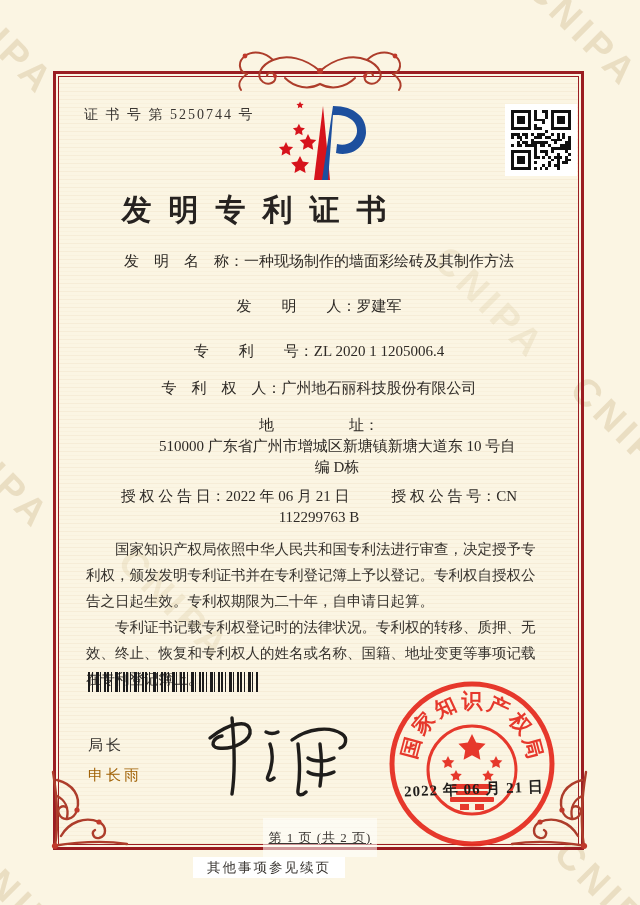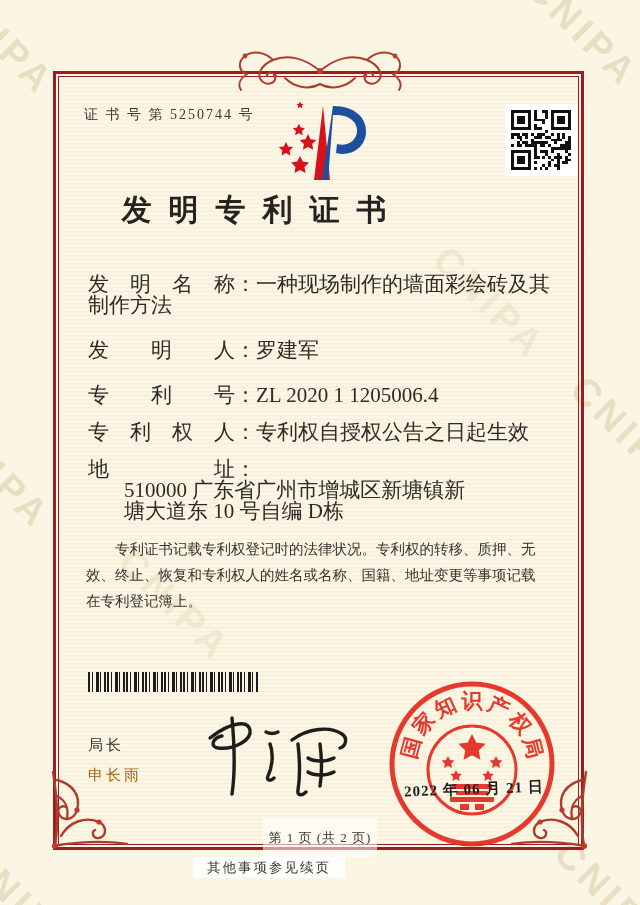--- a/index.html
+++ b/index.html
@@ -47,21 +47,21 @@
   .qr-box{
     position:absolute;left:505px;top:104px;width:72px;height:72px;
     background:#fff;z-index:5;display:flex;align-items:center;justify-content:center;
   }
   .doc-title{
     position:absolute;left:0;top:190px;width:508px;z-index:5;
     text-align:center;font-size:30px;font-weight:bold;color:#262220;
     letter-spacing:17px;padding-left:17px;box-sizing:border-box;
   }
   
-  .fields{position:absolute;left:88px;top:274px;width:462px;z-index:5;font-size:21px;}
+  .fields{position:absolute;left:88px;top:251px;width:462px;z-index:5;font-size:15px;text-align:center;}
   .frow{margin-bottom:24px;line-height:21px;}
   .frow.tight{margin-bottom:16px;}
   .frow.addr{margin-bottom:8px;}
   .flabel{color:#2e2a26;}
   .fvalue{color:#2e2a26;}
   .fvalue.block{display:inline-block;width:360px;vertical-align:top;margin-left:36px;}
   .grant-line .pair2{margin-left:38px;}
   
   .paras{position:absolute;left:86px;top:536px;width:454px;z-index:5;
     font-size:14.5px;line-height:26px;color:#36322d;}
@@ -88,21 +88,21 @@
     position:absolute;left:388px;top:780px;width:172px;z-index:7;
     text-align:center;font-size:15px;font-weight:bold;color:#1f1d1b;
     letter-spacing:1px;transform:rotate(-2deg);
     font-family:"Liberation Serif","DejaVu Serif",serif;
   }
   
   .page-info{
     position:absolute;left:0;top:829px;width:640px;z-index:5;
     text-align:center;font-size:13px;color:#3a3632;letter-spacing:1px;
   }
-  .page-info span{background:rgba(255,255,255,0.55);padding:12px 6px;}
+  .page-info span{background:rgba(255,255,255,0.55);padding:12px 6px;text-decoration:underline;}
   .cont-note{
     position:absolute;left:0;top:858px;width:538px;z-index:5;text-align:center;
   }
   .cont-note span{
     background:#ffffff;padding:3px 14px;font-size:13.5px;letter-spacing:2px;color:#3a3632;
   }
 </style>
 </head>
 <body>
 
@@ -319,28 +319,33 @@
   <div class="frow">
     <span class="flabel">发　明　名　称：</span><span class="fvalue">一种现场制作的墙面彩绘砖及其制作方法</span>
   </div>
   <div class="frow">
     <span class="flabel">发　　明　　人：</span><span class="fvalue">罗建军</span>
   </div>
   <div class="frow tight">
     <span class="flabel">专　　利　　号：</span><span class="fvalue">ZL 2020 1 1205006.4</span>
   </div>
   <div class="frow tight">
-    <span class="flabel">专　利　权　人：</span><span class="fvalue">专利权自授权公告之日起生效</span>
+    <span class="flabel">专　利　权　人：</span><span class="fvalue">广州地石丽科技股份有限公司</span>
   </div>
   <div class="frow addr">
     <span class="flabel">地　　　　　址：</span><span class="fvalue block">510000 广东省广州市增城区新塘镇新塘大道东 10 号自编 D栋</span>
   </div>
+  <div class="frow grant-line">
+    <span class="pair1"><span class="flabel">授 权 公 告 日：</span><span class="fvalue">2022 年 06 月 21 日</span></span>
+    <span class="pair2"><span class="flabel">授 权 公 告 号：</span><span class="fvalue">CN 112299763 B</span></span>
+  </div>
 </div>
 
 <div class="paras">
+  <p>国家知识产权局依照中华人民共和国专利法进行审查，决定授予专利权，颁发发明专利证书并在专利登记簿上予以登记。专利权自授权公告之日起生效。专利权期限为二十年，自申请日起算。</p>
   <p>专利证书记载专利权登记时的法律状况。专利权的转移、质押、无效、终止、恢复和专利权人的姓名或名称、国籍、地址变更等事项记载在专利登记簿上。</p>
 </div>
 
 <div class="barcode"></div>
 
 <div class="sig-title">局长</div>
 <div class="sig-name">申长雨</div>
 <svg class="sig-hand" width="158" height="92" viewBox="0 0 158 92">
   <g fill="none" stroke="#1f1d1b" stroke-width="3.4" stroke-linecap="round" stroke-linejoin="round">
     <path d="M14,28 C34,12 52,10 54,20 C56,30 38,40 22,38 C14,37 16,28 26,26"></path>

